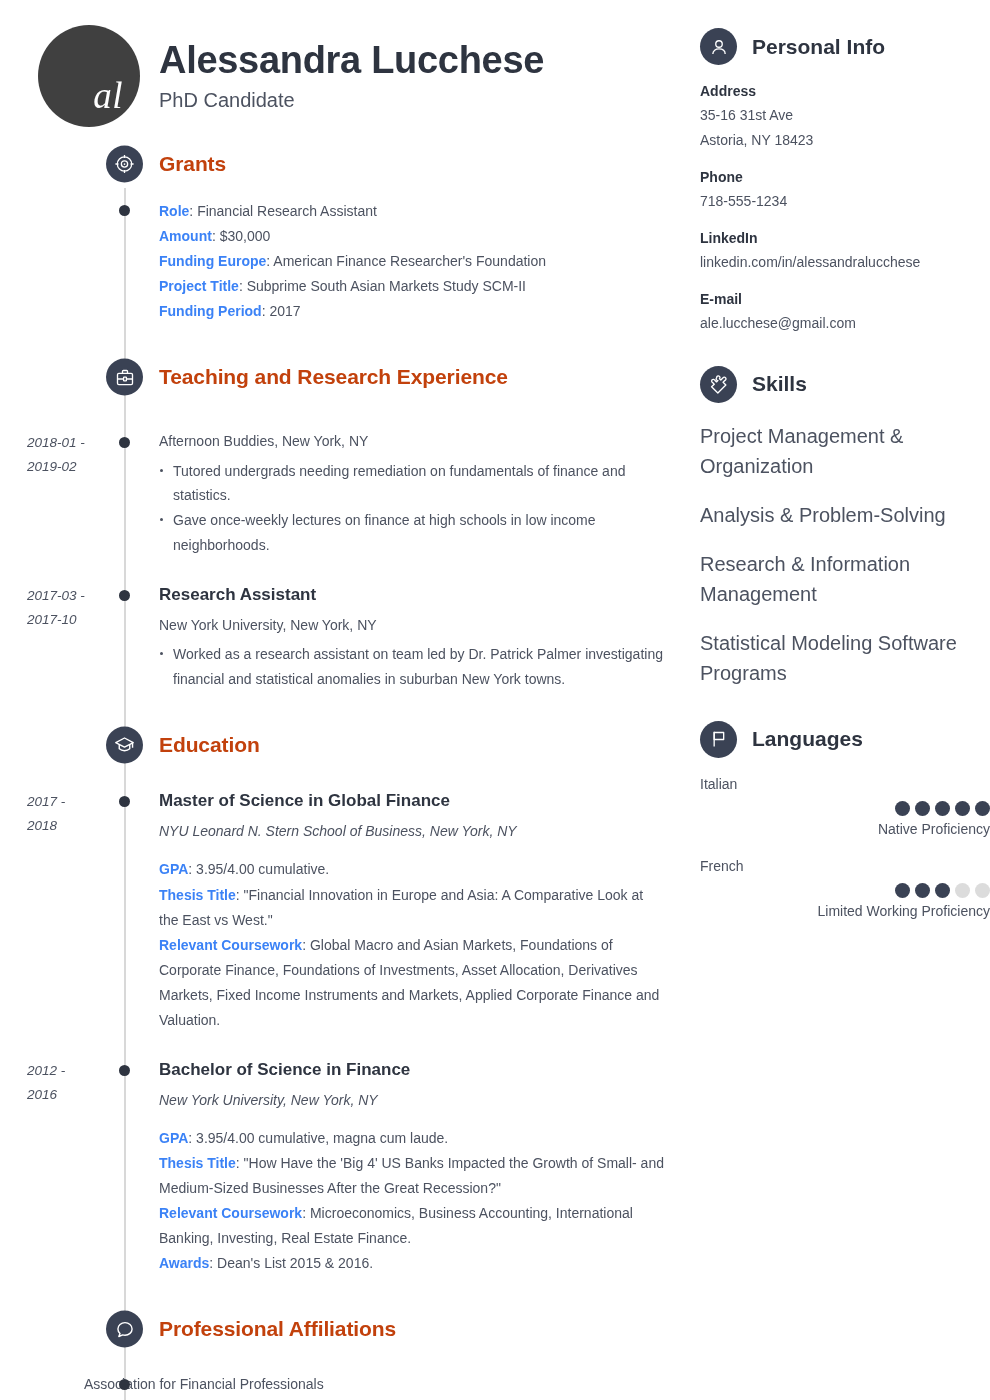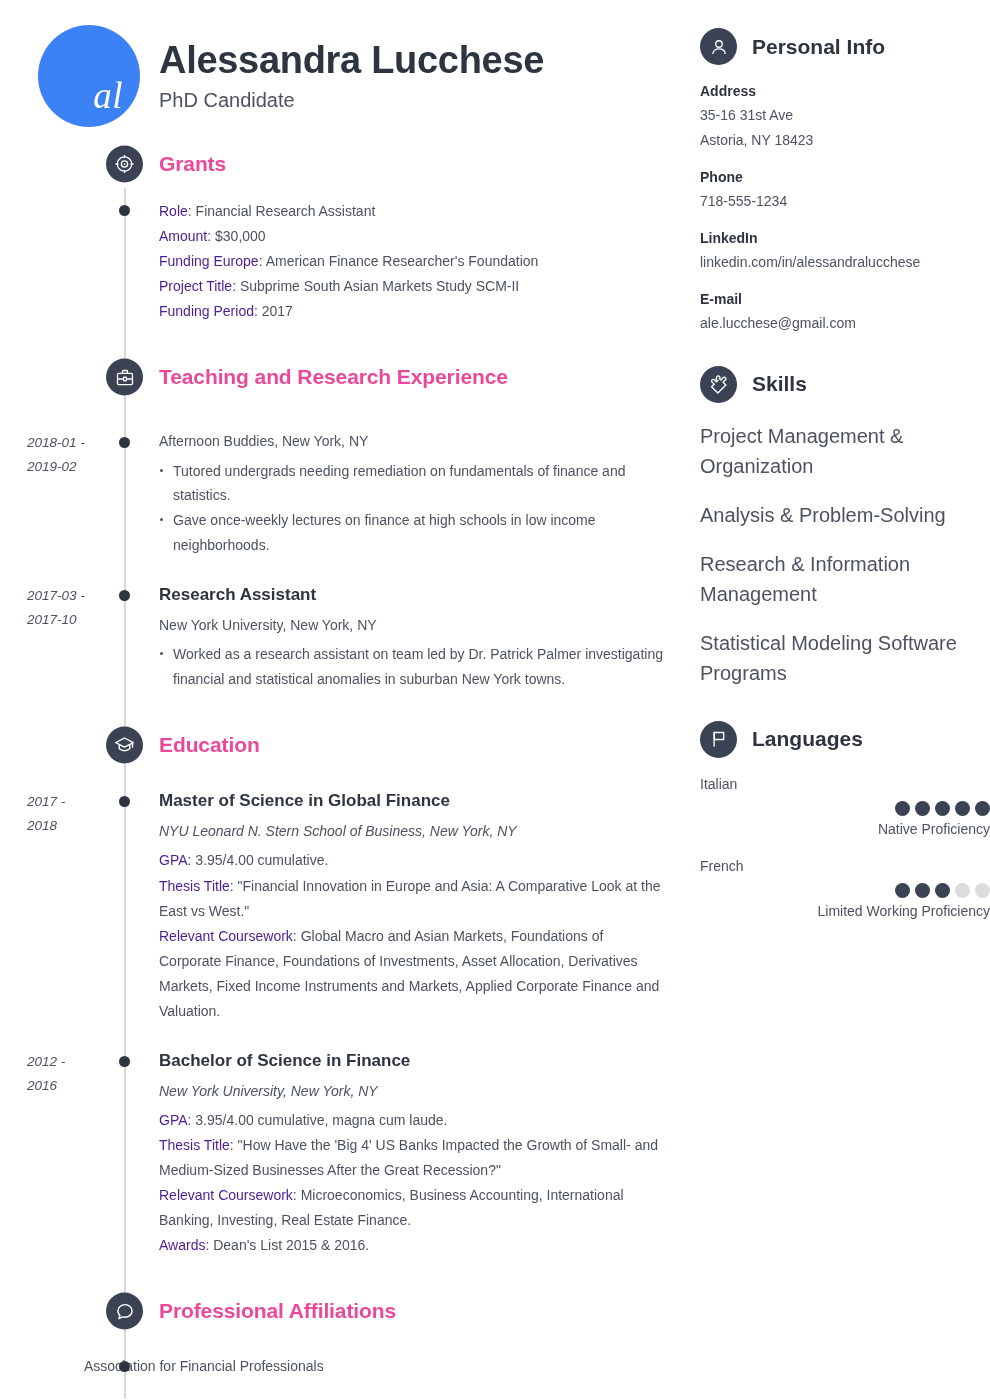--- a/index.html
+++ b/index.html
@@ -27,21 +27,21 @@
   
   .header {
     display: flex;
     align-items: flex-start;
     padding-left: 38px;
     margin-bottom: 18px;
   }
   .avatar {
     width: 102px; height: 102px;
     border-radius: 50%;
-    background: #3b82f6;
+    background: #404040;
     flex: 0 0 102px;
     position: relative;
   }
   .avatar-monogram {
     position: absolute;
     right: 17px; bottom: 13px;
     font-family: "Liberation Serif", serif;
     font-style: italic;
     font-size: 37px;
     color: #ffffff;
@@ -94,21 +94,21 @@
     background: #3a4254;
     display: flex;
     align-items: center;
     justify-content: center;
   }
   .sec-icon svg { display: block; }
   .sec-title {
     margin-left: 53px;
     font-size: 21px;
     font-weight: bold;
-    color: #ec4899;
+    color: #c2410c;
     letter-spacing: -0.1px;
   }
 
   
   .entry {
     position: relative;
     padding-left: 159px;
     padding-right: 26px;
   }
   .entry-dot {
@@ -153,27 +153,27 @@
   }
   .entry-bullets li::before {
     content: "";
     position: absolute;
     left: 1px; top: 10px;
     width: 3px; height: 3px;
     border-radius: 50%;
     background: #4c5260;
   }
 
-  .kv-list { margin-top: 7px; }
+  .kv-list { margin-top: 16px; }
   .kv {
     font-size: 14px;
     color: #4c5260;
     line-height: 1.79;
   }
-  .kv b { color: #4c1d95; font-weight: normal; }
+  .kv b { color: #3b82f6; font-weight: bold; }
 
   
   .plain-entry {
     position: relative;
     padding-left: 159px;
     padding-right: 26px;
   }
 
   
   .affil-row {

